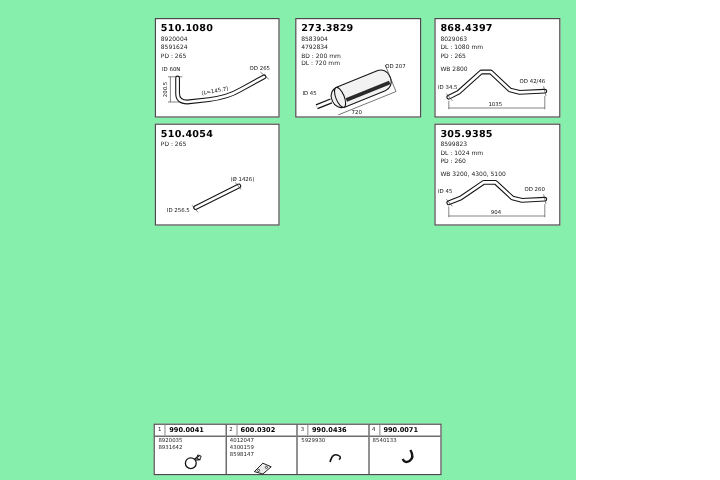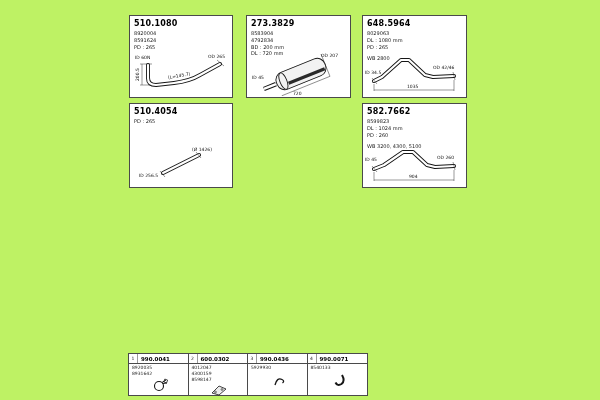--- a/index.html
+++ b/index.html
@@ -1,16 +1,16 @@
 <!DOCTYPE html>
 <html><head>
 <meta charset="utf-8">
 <style>
   html,body{margin:0;padding:0;background:#fff;}
-  #canvas{position:relative;width:600px;height:400px;background:#bef264;overflow:hidden;
+  #canvas{position:relative;width:480px;height:400px;background:#86efac;overflow:hidden;
           font-family:"DejaVu Sans",sans-serif;color:#111;}
   .panel{position:absolute;border:1px solid #4a4a4a;background:#fff;box-sizing:border-box;}
   .pn{font-size:8px;font-weight:bold;letter-spacing:.2px;color:#000;margin:3px 0 2px 4px;}
   .codes{margin-left:4px;}
   .code{font-size:5px;line-height:1.35;color:#222;white-space:nowrap;}
   .note{font-size:5px;line-height:1.3;color:#222;margin-top:5px;white-space:nowrap;}
   .drawing{position:absolute;left:2px;bottom:1px;}
   .tube-o{fill:none;stroke:#161616;stroke-width:4;stroke-linecap:round;stroke-linejoin:round}
   .tube-i{fill:none;stroke:#ffffff;stroke-width:2.2;stroke-linecap:round;stroke-linejoin:round}
   .thin{stroke:#333;stroke-width:.5;fill:none}
@@ -73,21 +73,21 @@
         <line class="thin" x1="-26" y1="13" x2="26" y2="13"></line>
         <line class="thin" x1="26" y1="-11" x2="26" y2="13"></line>
       </g>
       <text class="lbl" x="72" y="7">OD 207</text>
       <text class="lbl" x="3" y="29">ID 45</text>
       <text class="lbl" x="44" y="45">720</text>
     </svg>
   </div>
 
   <div class="panel" style="left:362px;top:15px;width:105px;height:83px;">
-    <div class="pn">648.5964</div>
+    <div class="pn">868.4397</div>
     <div class="codes">
       <div class="code">8029063</div>
       <div class="code">DL : 1080 mm</div>
       <div class="code">PD : 265</div>
       <div class="note">WB 2800</div>
     </div>
     <svg class="drawing" width="100" height="46" viewBox="0 0 100 46">
       <path class="tube-o" d="M9 31 L17 27 L36 10 L44 10 L60 25 L68 27 L89 26"></path>
       <path class="tube-i" d="M9 31 L17 27 L36 10 L44 10 L60 25 L68 27 L89 26"></path>
       <line class="thin" x1="7" y1="28" x2="12" y2="34"></line>
@@ -110,21 +110,21 @@
       <path class="tube-o" d="M31 33 L67 15"></path>
       <path class="tube-i" d="M31 33 L67 15"></path>
       <line class="thin" x1="28" y1="31" x2="33" y2="37"></line>
       <line class="thin" x1="64" y1="12" x2="69" y2="18"></line>
       <text class="lbl" x="7" y="37">ID 256.5</text>
       <text class="lbl" x="60" y="11">(Ø 1426)</text>
     </svg>
   </div>
 
   <div class="panel" style="left:362px;top:103px;width:105px;height:85px;">
-    <div class="pn">582.7662</div>
+    <div class="pn">305.9385</div>
     <div class="codes">
       <div class="code">8599823</div>
       <div class="code">DL : 1024 mm</div>
       <div class="code">PD : 260</div>
       <div class="note">WB 3200, 4300, 5100</div>
     </div>
     <svg class="drawing" width="100" height="46" viewBox="0 0 100 46">
       <path class="tube-o" d="M9 29 L19 25 L38 12 L48 12 L62 25 L70 27 L89 26"></path>
       <path class="tube-i" d="M9 29 L19 25 L38 12 L48 12 L62 25 L70 27 L89 26"></path>
       <line class="thin" x1="7" y1="26" x2="12" y2="32"></line>

